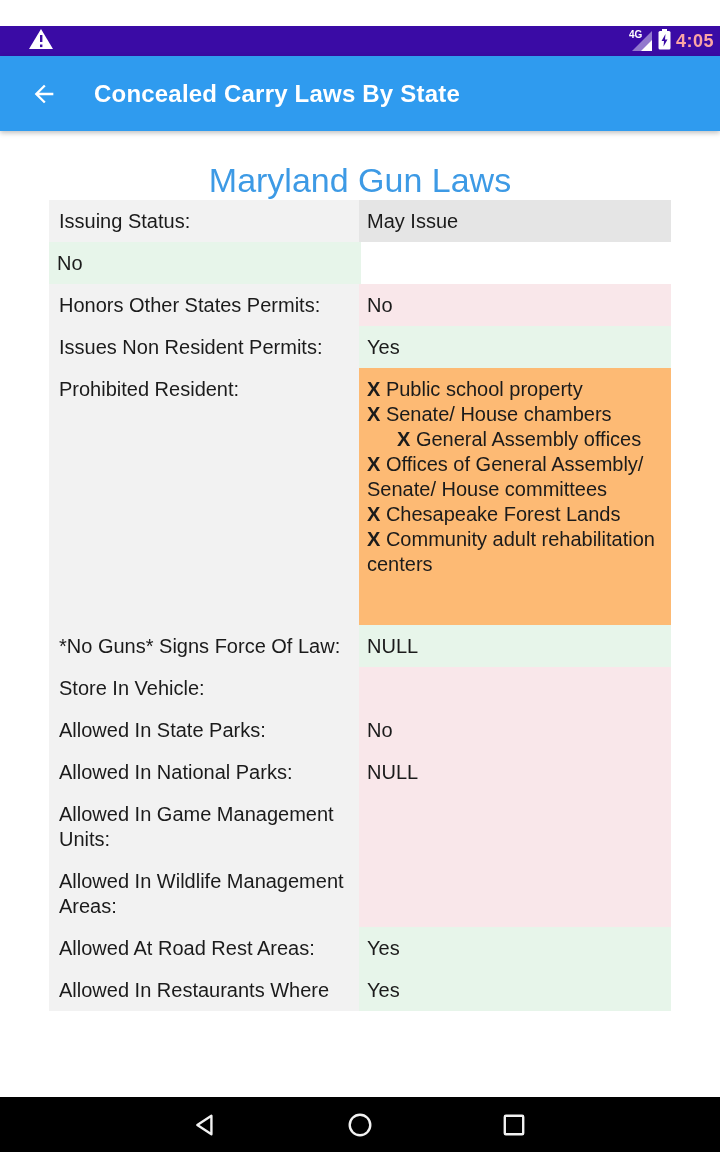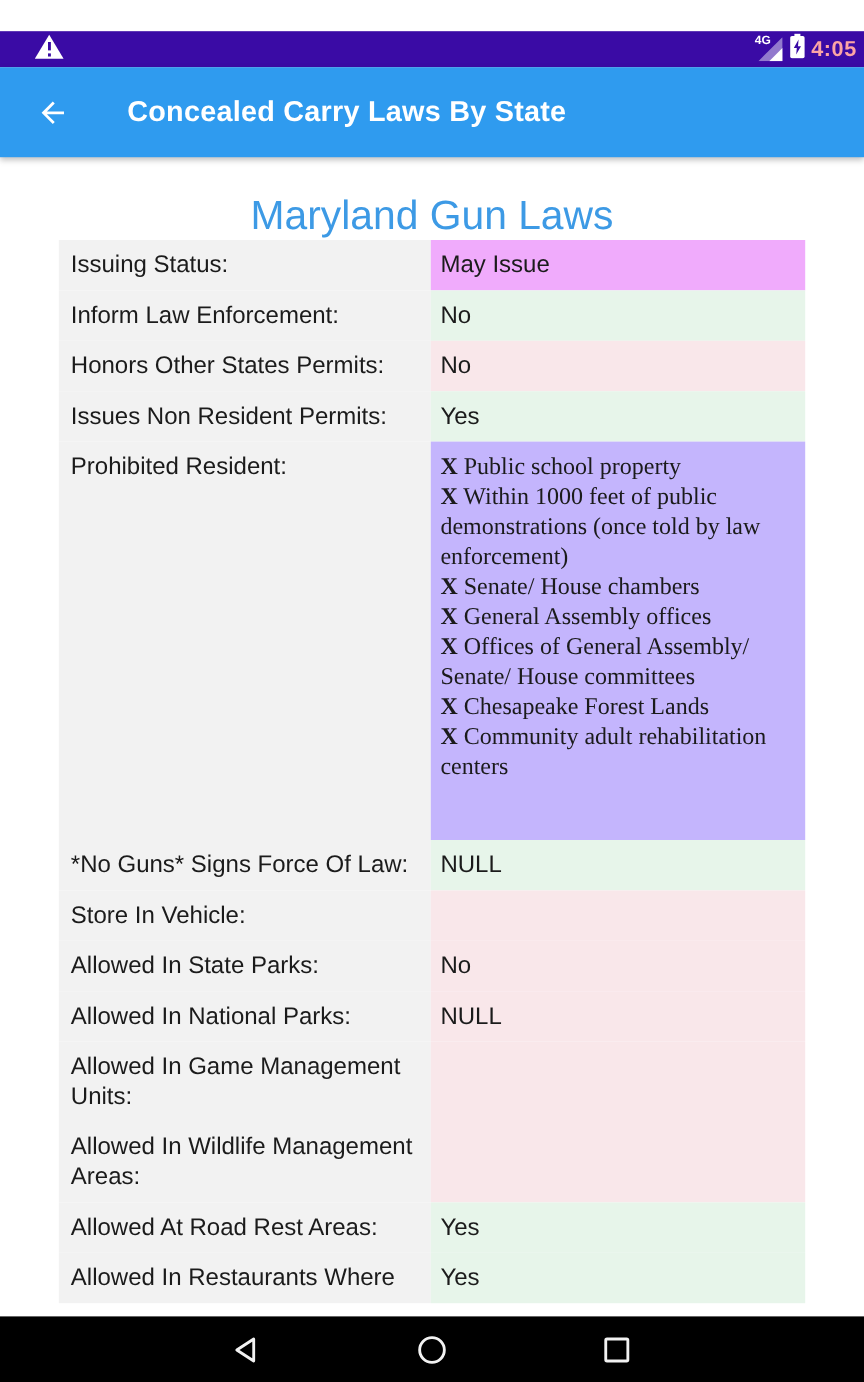--- a/index.html
+++ b/index.html
@@ -39,21 +39,21 @@
     padding-left: 30px;
     box-shadow: 0 2px 5px rgba(0,0,0,0.25);
     position: relative;
     z-index: 2;
   }
   .back-button { width: 30px; height: 30px; cursor: pointer; display: flex; align-items: center; }
   .app-bar-title {
     color: #fff;
     font-size: 24px;
     font-weight: bold;
-    margin-left: 46px;
+    margin-left: 34px;
     letter-spacing: 0.2px;
   }
 
   
   .content { background: #fff; height: 1047px; overflow: hidden; }
   .page-title {
     text-align: center;
     color: var(--title-color, #3D9AE5);
     font-size: 34px;
     font-weight: normal;
@@ -127,41 +127,39 @@
     </svg>
   </span>
   <span class="app-bar-title">Concealed Carry Laws By State</span>
 </div>
 
 <div class="content">
   <h1 class="page-title">Maryland Gun Laws</h1>
   <div class="laws-table">
       <div class="row">
         <div class="cell-label">Issuing Status:</div>
-        <div class="cell-value" style="background: #f0abfc;">May Issue</div>
-      </div>
-      <div class="row">
-        <div class="cell-label">Inform Law Enforcement:</div>
+        <div class="cell-value" style="background: #e5e5e5;">May Issue</div>
+      </div>
+      <div class="row">
         <div class="cell-value" style="background: rgb(231, 245, 234);">No</div>
       </div>
       <div class="row">
         <div class="cell-label">Honors Other States Permits:</div>
         <div class="cell-value" style="background: rgb(249, 231, 234);">No</div>
       </div>
       <div class="row">
         <div class="cell-label">Issues Non Resident Permits:</div>
         <div class="cell-value" style="background: rgb(231, 245, 234);">Yes</div>
       </div>
       <div class="row">
         <div class="cell-label">Prohibited Resident:</div>
-        <div class="cell-value tall" style="background: #c4b5fd; font-family: Liberation Serif, serif;">
+        <div class="cell-value tall" style="background: #fdba74;">
           <span class="item" style="display: block;"><b>X</b> Public school property</span> 
-          <span class="item" style="display: block;"><b>X</b> Within 1000 feet of public demonstrations (once told by law enforcement)</span> 
           <span class="item" style="display: block;"><b>X</b> Senate/ House chambers</span> 
-          <span class="item" style="display: block;"><b>X</b> General Assembly offices</span> 
+          <span class="item" style="display: block; margin-left: 30px;"><b>X</b> General Assembly offices</span> 
           <span class="item" style="display: block;"><b>X</b> Offices of General Assembly/ Senate/ House committees</span> 
           <span class="item" style="display: block;"><b>X</b> Chesapeake Forest Lands</span> 
           <span class="item" style="display: block;"><b>X</b> Community adult rehabilitation centers</span> 
         </div>
       </div>
       <div class="row">
         <div class="cell-label">*No Guns* Signs Force Of Law:</div>
         <div class="cell-value" style="background: rgb(231, 245, 234);">NULL</div>
       </div>
       <div class="row">

